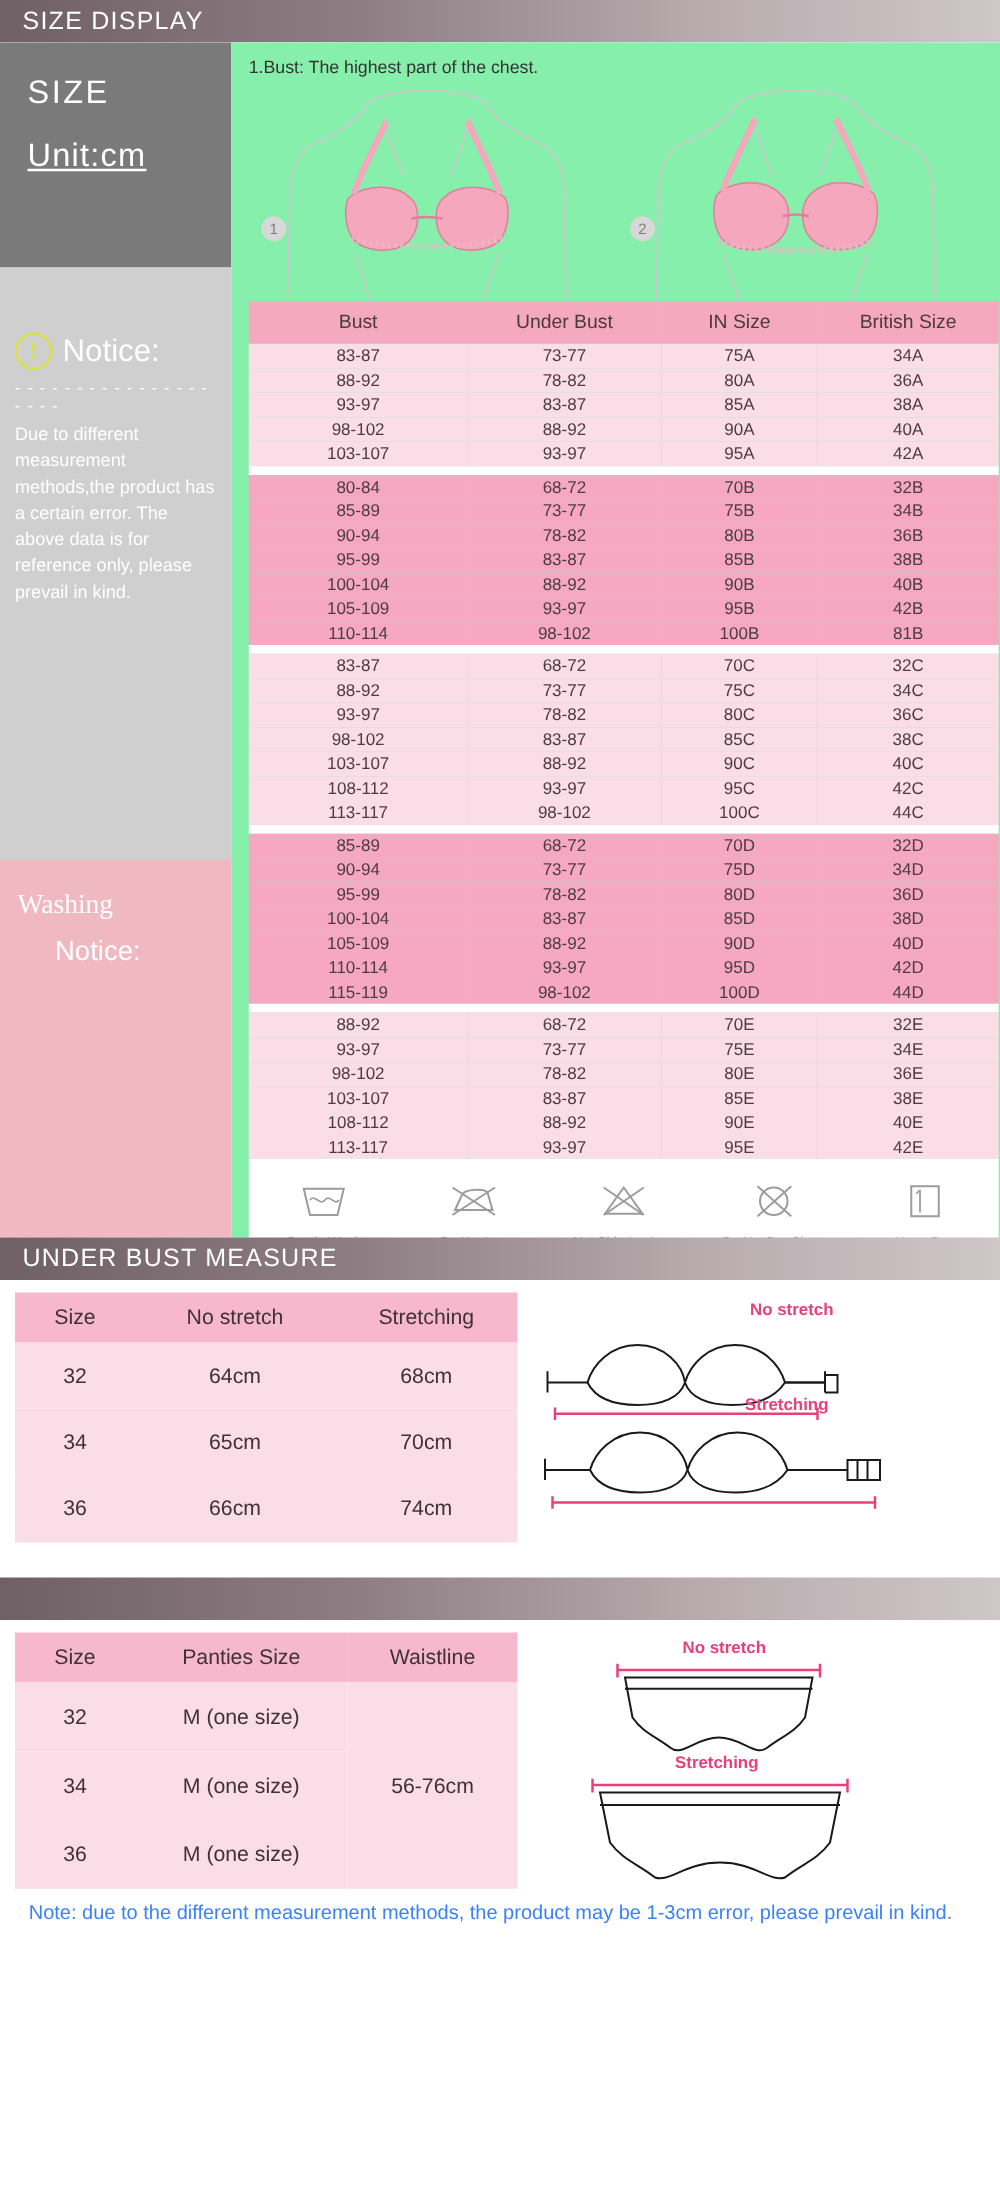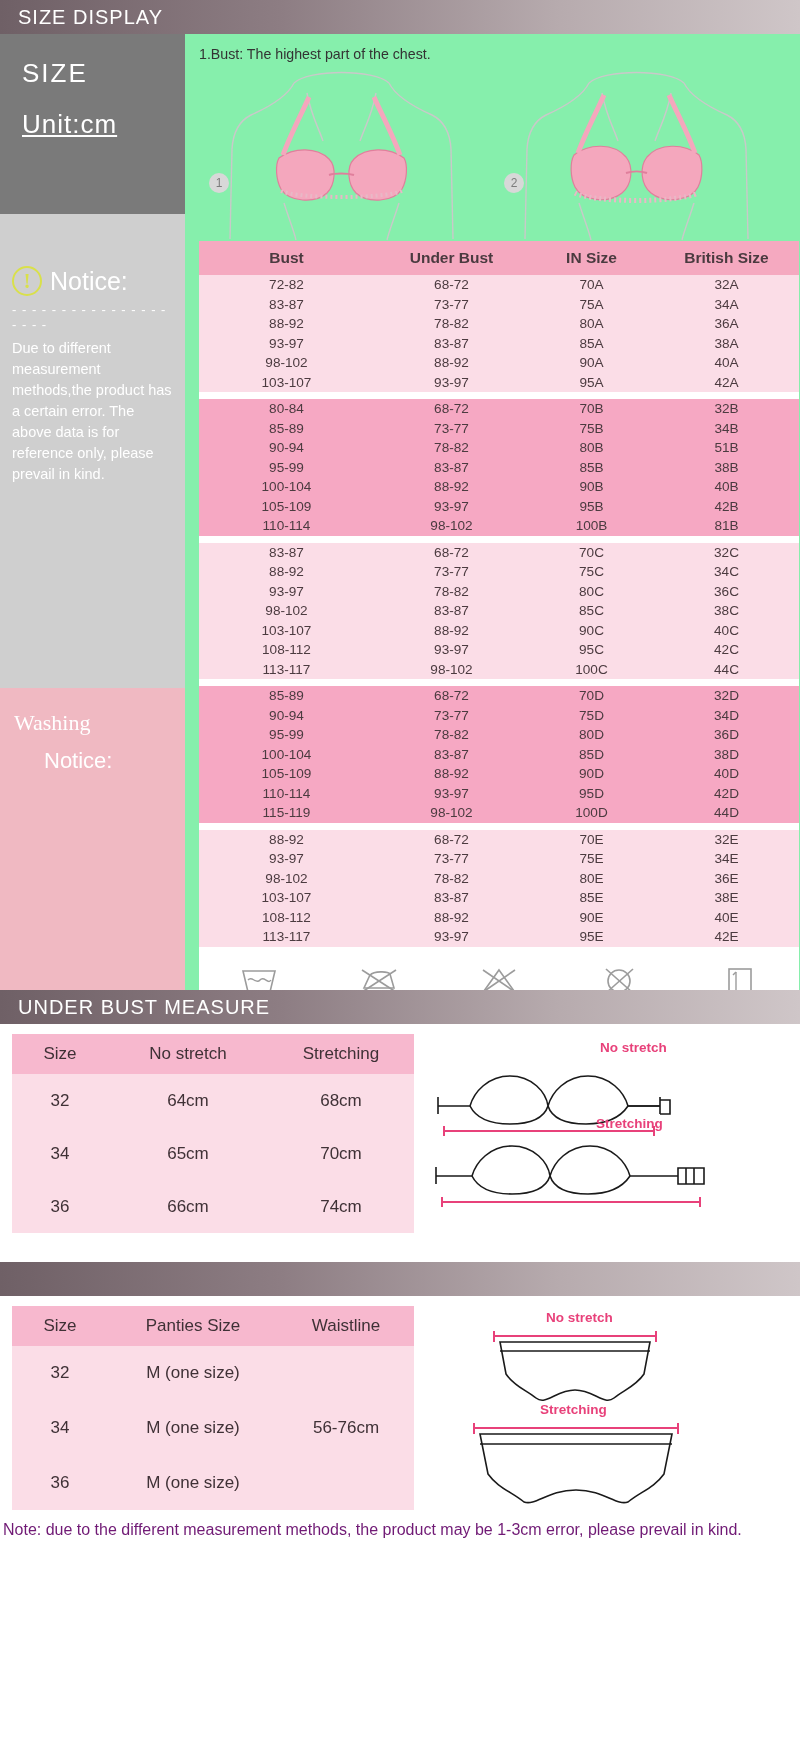--- a/index.html
+++ b/index.html
@@ -91,21 +91,21 @@
     background:#d8d8d8; color:#7c7c7c; font-size:12px;
     display:flex;align-items:center;justify-content:center;
   }
 
   
   table.sizes { border-collapse: collapse; width: 600px; margin-left: 14px; }
   table.sizes th {
     background:#f5a9c0;
     color:#4a3a3f;
     font-size: 15.5px;
-    font-weight: bold;
+    font-weight: normal;
     padding: 8px 0;
     text-align:center;
   }
   table.sizes td {
     text-align:center;
     font-size: 13.6px;
     padding: 1px 0;
     color: #4c3b40;
     line-height: 17.5px;
   }
@@ -148,21 +148,21 @@
     padding: 10px 0; text-align:center;
   }
   table.pt td {
     background:#fbdde7; color:#3f3136; font-size:17px; text-align:center;
     padding: 12px 0;
   }
   .ptfig { margin-left: 14px; width: 350px; position:relative;}
 
   .footnote {
     padding: 8px 14px 0 3px;
-    font-size: 16px; color:#701a75; line-height: 23px;
+    font-size: 16px; color:#3b82f6; line-height: 23px; margin-left: 20px;
   }
   .lbl-ns { position:absolute; color:#e8417a; font-size:13.5px; font-weight:bold;}
 </style>
 </head>
 <body>
 
 <div class="page">
 
   <div class="bar">
     <span>SIZE  DISPLAY</span>
@@ -253,26 +253,20 @@
           <thead>
             <tr>
               <th>Bust</th>
               <th>Under Bust</th>
               <th>IN Size</th>
               <th>British Size</th>
             </tr>
           </thead>
           <tbody id="sizes-body">
               <tr class="light">
-                <td class="c1">72-82</td>
-                <td class="c2">68-72</td>
-                <td class="c3">70A</td>
-                <td class="c4">32A</td>
-              </tr>
-              <tr class="light">
                 <td class="c1">83-87</td>
                 <td class="c2">73-77</td>
                 <td class="c3">75A</td>
                 <td class="c4">34A</td>
               </tr>
               <tr class="light">
                 <td class="c1">88-92</td>
                 <td class="c2">78-82</td>
                 <td class="c3">80A</td>
                 <td class="c4">36A</td>
@@ -307,21 +301,21 @@
               <tr class="dark">
                 <td class="c1">85-89</td>
                 <td class="c2">73-77</td>
                 <td class="c3">75B</td>
                 <td class="c4">34B</td>
               </tr>
               <tr class="dark">
                 <td class="c1">90-94</td>
                 <td class="c2">78-82</td>
                 <td class="c3">80B</td>
-                <td class="c4">51B</td>
+                <td class="c4">36B</td>
               </tr>
               <tr class="dark">
                 <td class="c1">95-99</td>
                 <td class="c2">83-87</td>
                 <td class="c3">85B</td>
                 <td class="c4">38B</td>
               </tr>
               <tr class="dark">
                 <td class="c1">100-104</td>
                 <td class="c2">88-92</td>

